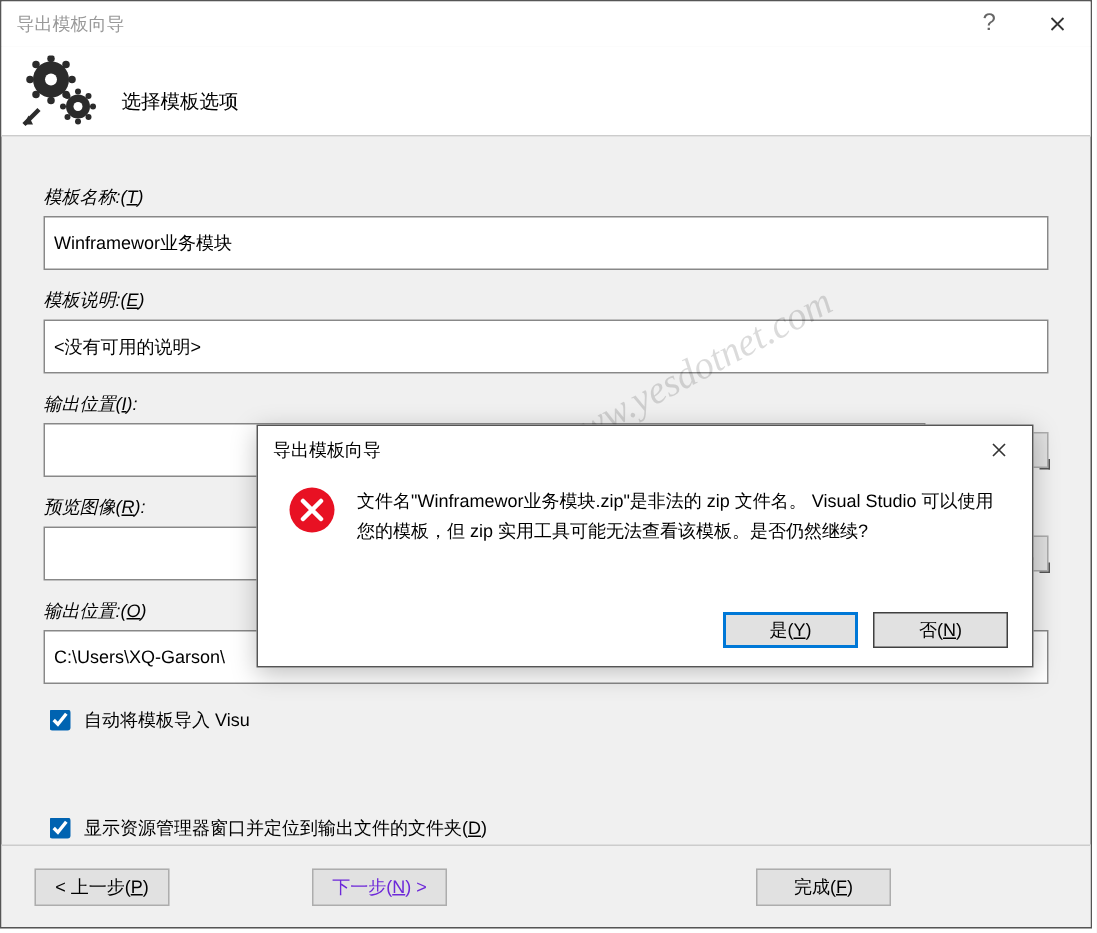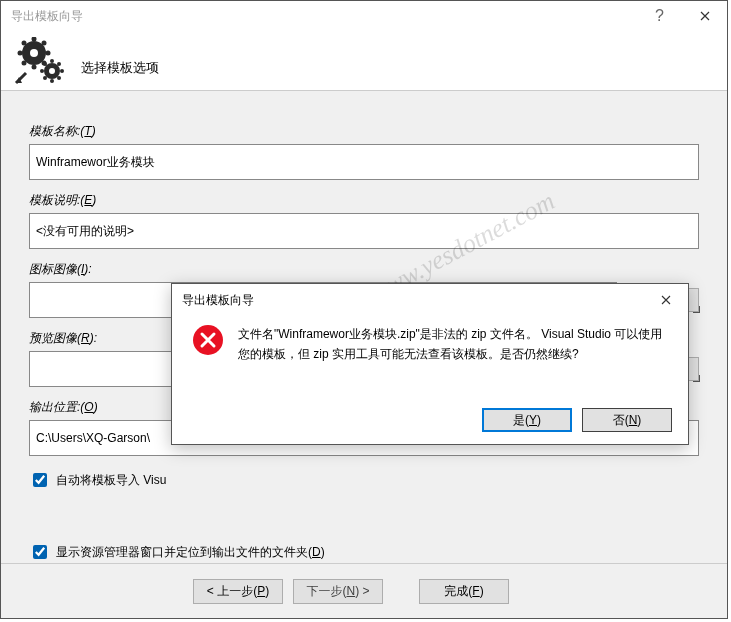--- a/index.html
+++ b/index.html
@@ -19,23 +19,23 @@
   .field-label { font-size:12px; color:#000; margin-bottom:4px; margin-top:12px; display:block;font-style:italic; }
   .undln { text-decoration: underline; }
   .field-row { display:flex; gap:10px; align-items:center; }
   .tb { flex:1; height:36px; border:1px solid #888; background:#fff; padding:2px 6px; font-size:12px; }
   .tb.ro { background:#fff; }
   .btn-browse { height:24px; width:72px; font-size:12px; background:#e1e1e1; border:1px solid #adadad; cursor:pointer; position:relative;font-weight:bold; }
   .btn-browse::after { content:""; position:absolute; width:6px; height:6px; border-right:1px solid #555; border-bottom:1px solid #555; right:-2px; bottom:-2px; }
   .chk { display:flex; align-items:center; gap:6px; font-size:12px; margin-top:14px; }
   .chk input { accent-color:#0063b1; width:14px; height:14px; }
 
-  .footer { position:absolute; bottom:0; left:0; right:0; height:55px; border-top:1px solid #ccc; display:flex; align-items:center; justify-content:center; padding:0 22px; gap:10px; background:#f0f0f0; }
+  .footer { position:absolute; bottom:0; left:0; right:0; height:55px; border-top:1px solid #ccc; display:flex; align-items:center; justify-content:space-between; padding:0 22px; gap:10px; background:#f0f0f0; }
   .fbtn { height:25px; width:90px; font-size:12px; background:#e1e1e1; border:1px solid #adadad; cursor:pointer; }
-  .fbtn:disabled { color:#404040; }
+  .fbtn:disabled { color:#6d28d9; }
   .gap { width:16px; }
 
   
   .dlg { position:absolute; left:171px; top:283px; width:518px; height:162px; background:#fff; border:1px solid #555; box-shadow:0 4px 16px rgba(0,0,0,0.25); }
   .dlg-titlebar { height:32px; display:flex; align-items:center; padding-left:10px; }
   .dlg-title { flex:1; font-size:12px; color:#000; }
   .dlg-close { width:45px; height:32px; display:flex; align-items:center; justify-content:center; color:#333; cursor:pointer; }
   .dlg-body { display:flex; padding:8px 20px 0 20px; gap:14px; }
   .err-icon { width:32px; height:32px; flex-shrink:0; }
   .dlg-msg { font-size:12px; color:#000; line-height:1.7; }
@@ -100,21 +100,21 @@
     <label class="field-label"><span>模板名称:(</span><span class="undln">T</span><span>)</span></label>
     <div class="field-row">
         <input class="tb" value="Winframewor业务模块" style="">
       </div>
 
     <label class="field-label"><span>模板说明:(</span><span class="undln">E</span><span>)</span></label>
     <div class="field-row">
         <input class="tb" value="&lt;没有可用的说明&gt;" style="">
       </div>
 
-    <label class="field-label"><span>图标图像(</span><span class="undln">I</span><span>):</span></label>
+    <label class="field-label"><span>输出位置(</span><span class="undln">I</span><span>):</span></label>
     <div class="field-row">
       <input class="tb" value="" style="">
       <button class="btn-browse"><span>浏览(</span><span class="undln">B</span><span>)...</span></button>
     </div>
 
     <label class="field-label"><span>预览图像(</span><span class="undln">R</span><span>):</span></label>
     <div class="field-row">
       <input class="tb" value="" style="">
       <button class="btn-browse"><span>浏览(</span><span class="undln">W</span><span>)...</span></button>
     </div>

